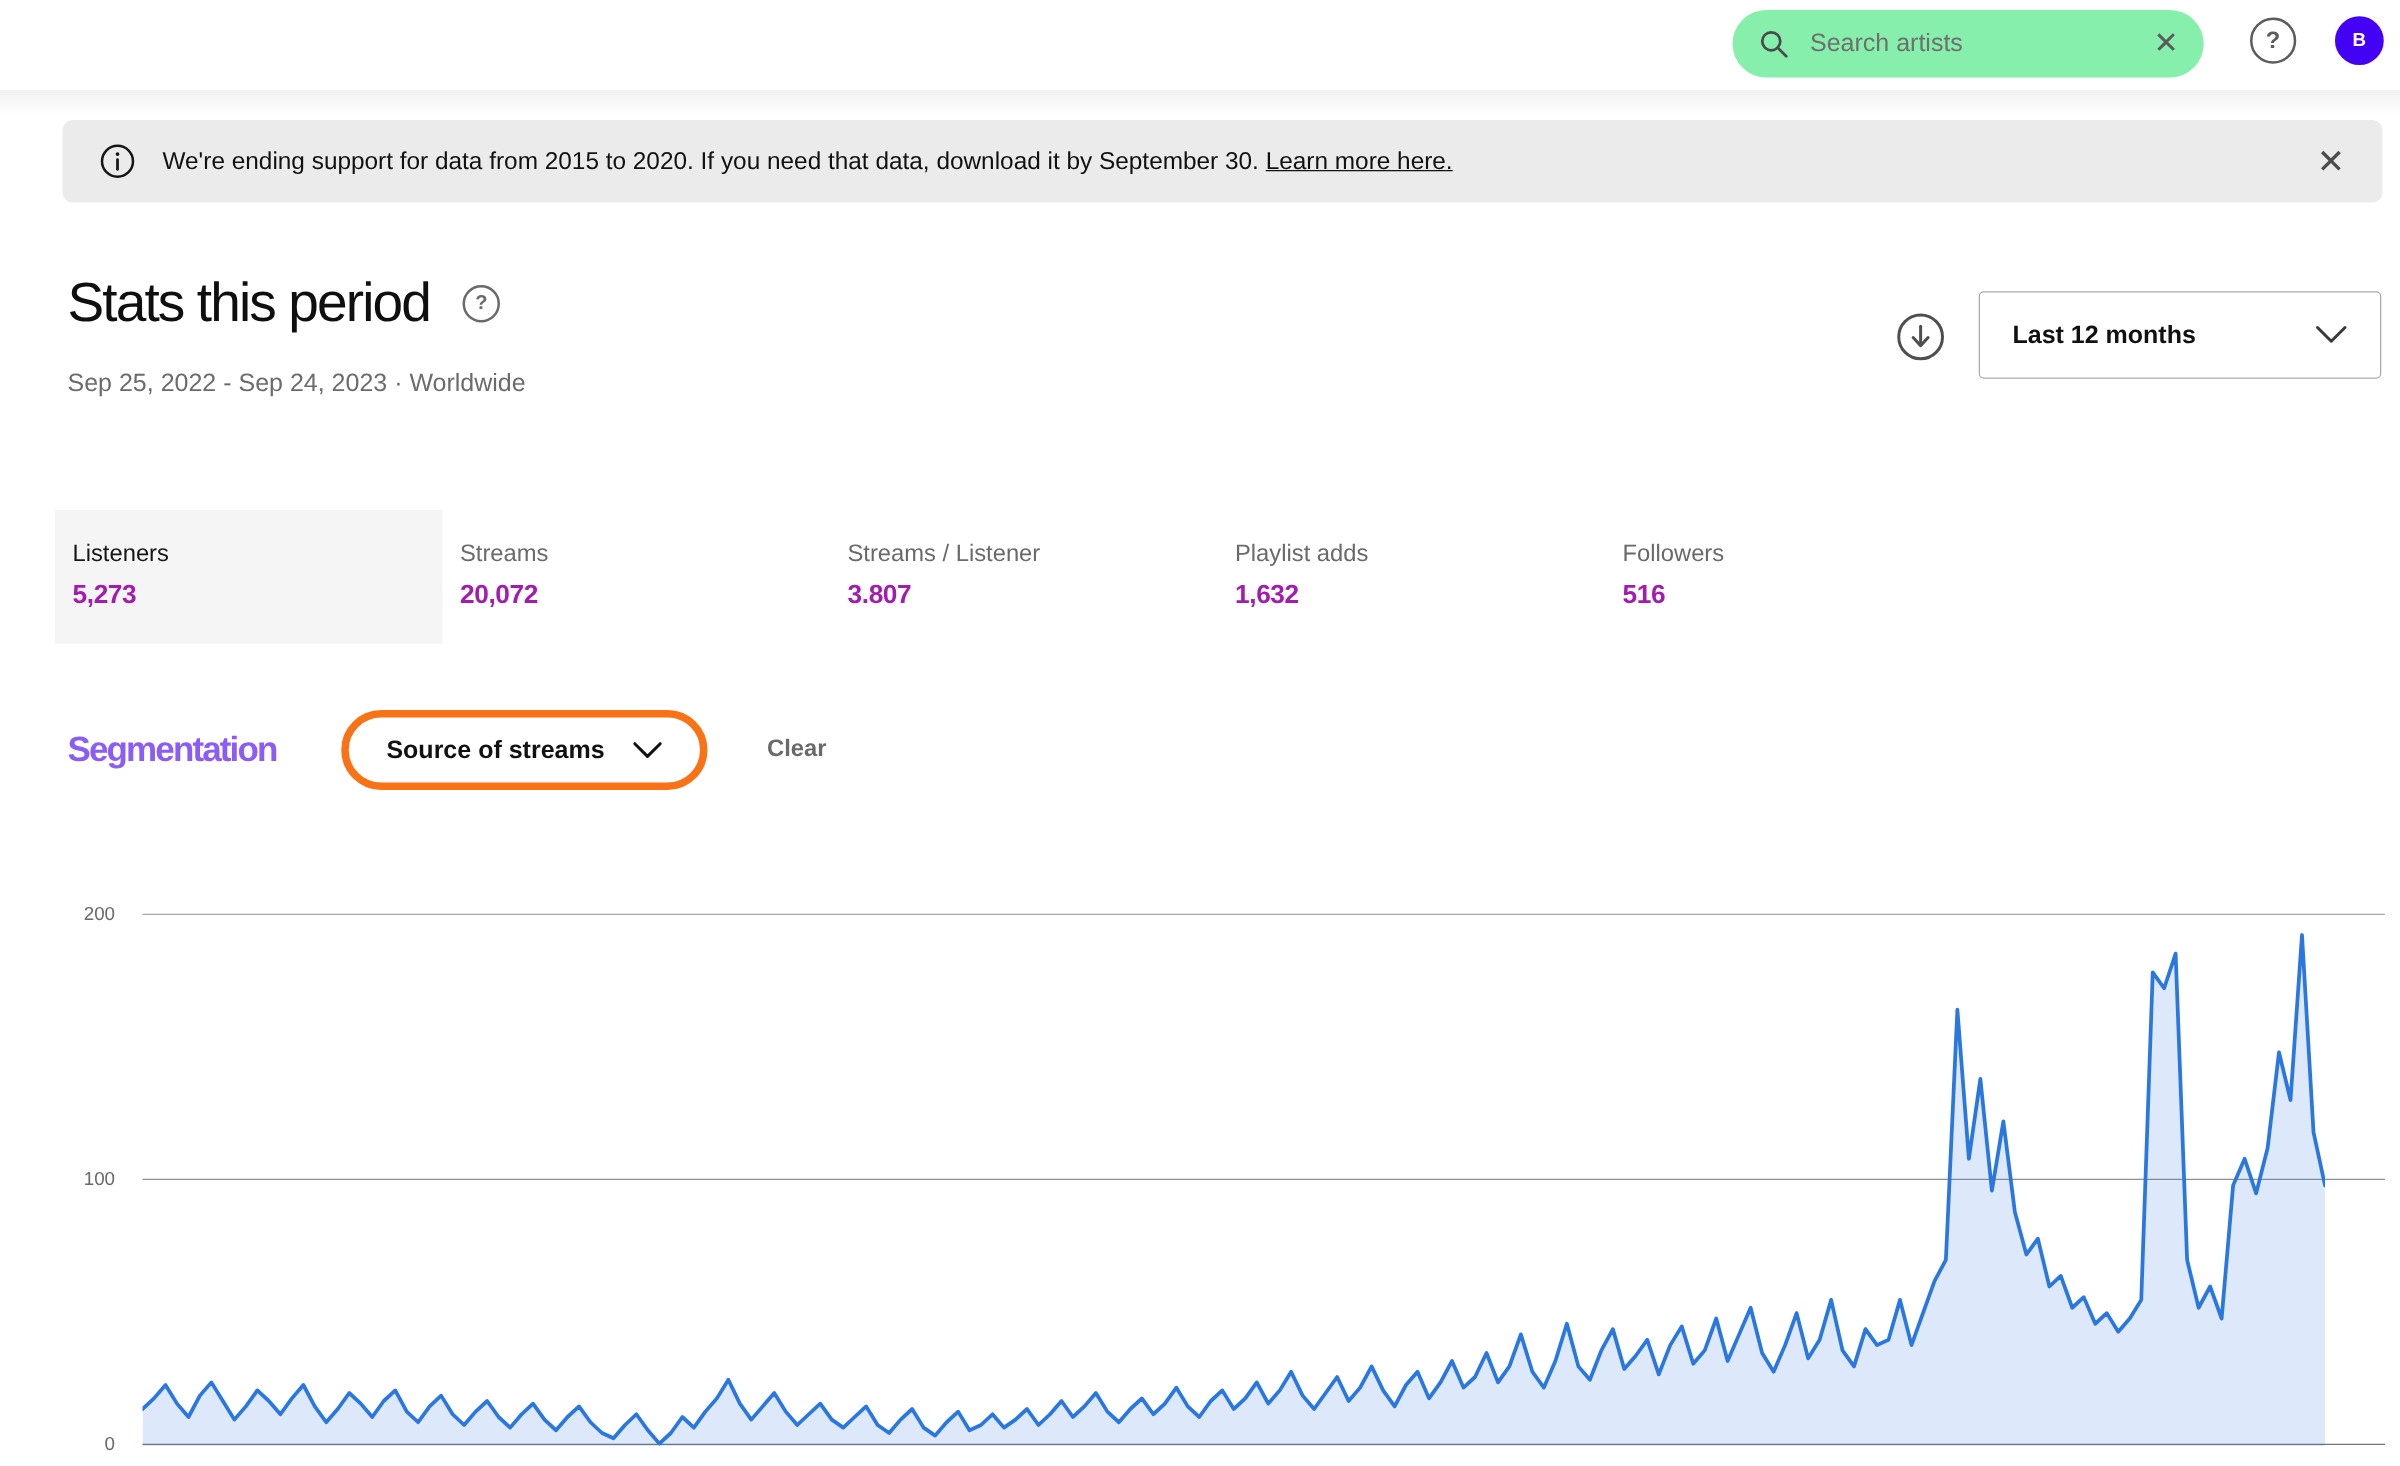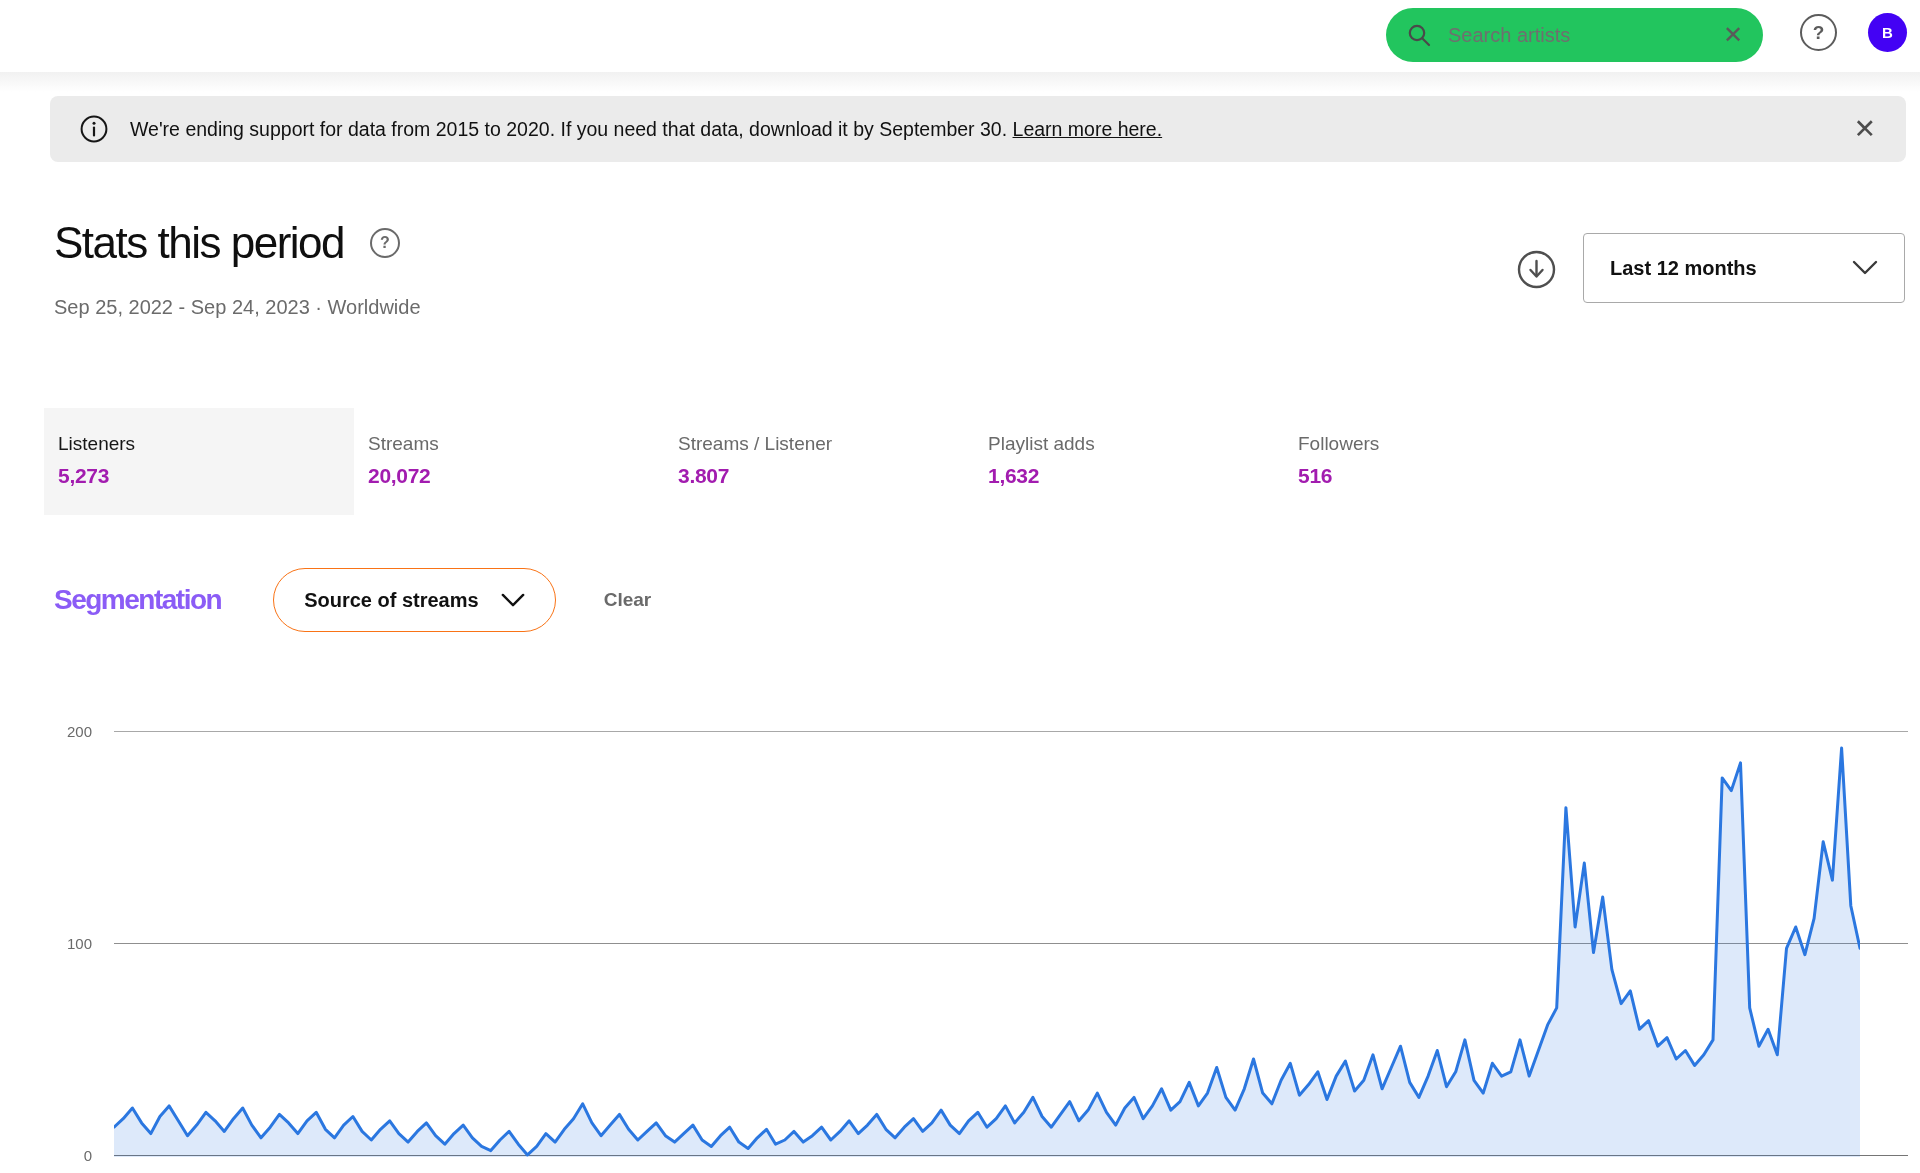--- a/index.html
+++ b/index.html
@@ -4,21 +4,21 @@
 <style>
   * { margin:0; padding:0; box-sizing:border-box; }
   html,body { width:1920px; height:1173px; background:#fff; overflow:hidden;
     font-family:"Liberation Sans", sans-serif; color:#111; }
 
   
   .header { position:absolute; left:0; top:0; width:1920px; height:72px; background:#fff; z-index:5; }
   .header-shadow { position:absolute; left:0; top:72px; width:1920px; height:20px;
     background:linear-gradient(#f1f1f1, rgba(255,255,255,0)); }
   .search-pill { position:absolute; left:1386px; top:8px; width:377px; height:54px;
-    background:#22c55e; border-radius:27px; display:flex; align-items:center; padding:0 20px; }
+    background:#86efac; border-radius:27px; display:flex; align-items:center; padding:0 20px; }
   .search-pill svg { flex:0 0 auto; }
   .search-input { flex:1; border:none; outline:none; background:transparent;
     font-size:20px; color:#333; margin-left:16px; font-family:"Liberation Sans", sans-serif; }
   .search-input::placeholder { color:#6f6f6f; }
   .search-clear { font-size:24px; color:#5a5a5a; cursor:pointer; line-height:1; }
   .help-circle { position:absolute; left:1800px; top:14px; width:37px; height:37px; border:2.5px solid #5c5c5c;
     border-radius:50%; display:flex; align-items:center; justify-content:center;
     font-size:19px; font-weight:700; color:#5c5c5c; cursor:pointer; }
   .avatar { position:absolute; left:1868px; top:13px; width:39px; height:39px; border-radius:50%;
     background:#4302f4; color:#fff; display:flex; align-items:center; justify-content:center;
@@ -50,21 +50,21 @@
   .cards { position:absolute; left:44px; top:408px; width:1861px; height:107px; display:flex; }
   .card { width:310px; height:107px; padding:25px 14px 0 14px; }
   .card.selected { background:#f5f5f5; }
   .card-label { font-size:19px; color:#6a6a6a; }
   .card.selected .card-label { color:#161616; }
   .card-value { font-size:21px; font-weight:800; color:#a21caf; margin-top:9px; letter-spacing:-0.3px; }
 
   
   .seg-row { position:absolute; left:54px; top:568px; display:flex; align-items:center; }
   .h2 { font-size:28px; font-weight:700; letter-spacing:-1.5px; color:#8b5cf6; }
-  .seg-pill { margin-left:52px; height:64px; border:1px solid #f97316; border-radius:32px; background:#fff;
+  .seg-pill { margin-left:52px; height:64px; border:6px solid #f97316; border-radius:32px; background:#fff;
     display:flex; align-items:center; padding:0 30px; cursor:pointer; }
   .seg-pill span { font-size:20px; font-weight:700; color:#111; }
   .seg-pill svg { margin-left:22px; }
   .seg-clear { margin-left:48px; font-size:19px; font-weight:700; color:#6a6a6a; cursor:pointer; }
 
   
   .chart { position:absolute; left:0; top:700px; width:1920px; height:473px; }
   .ytick { position:absolute; width:40px; text-align:right; font-size:15px; color:#6a6a6a; }
   .ytick.t200 { left:52px; top:23px; }
   .ytick.t100 { left:52px; top:235px; }

